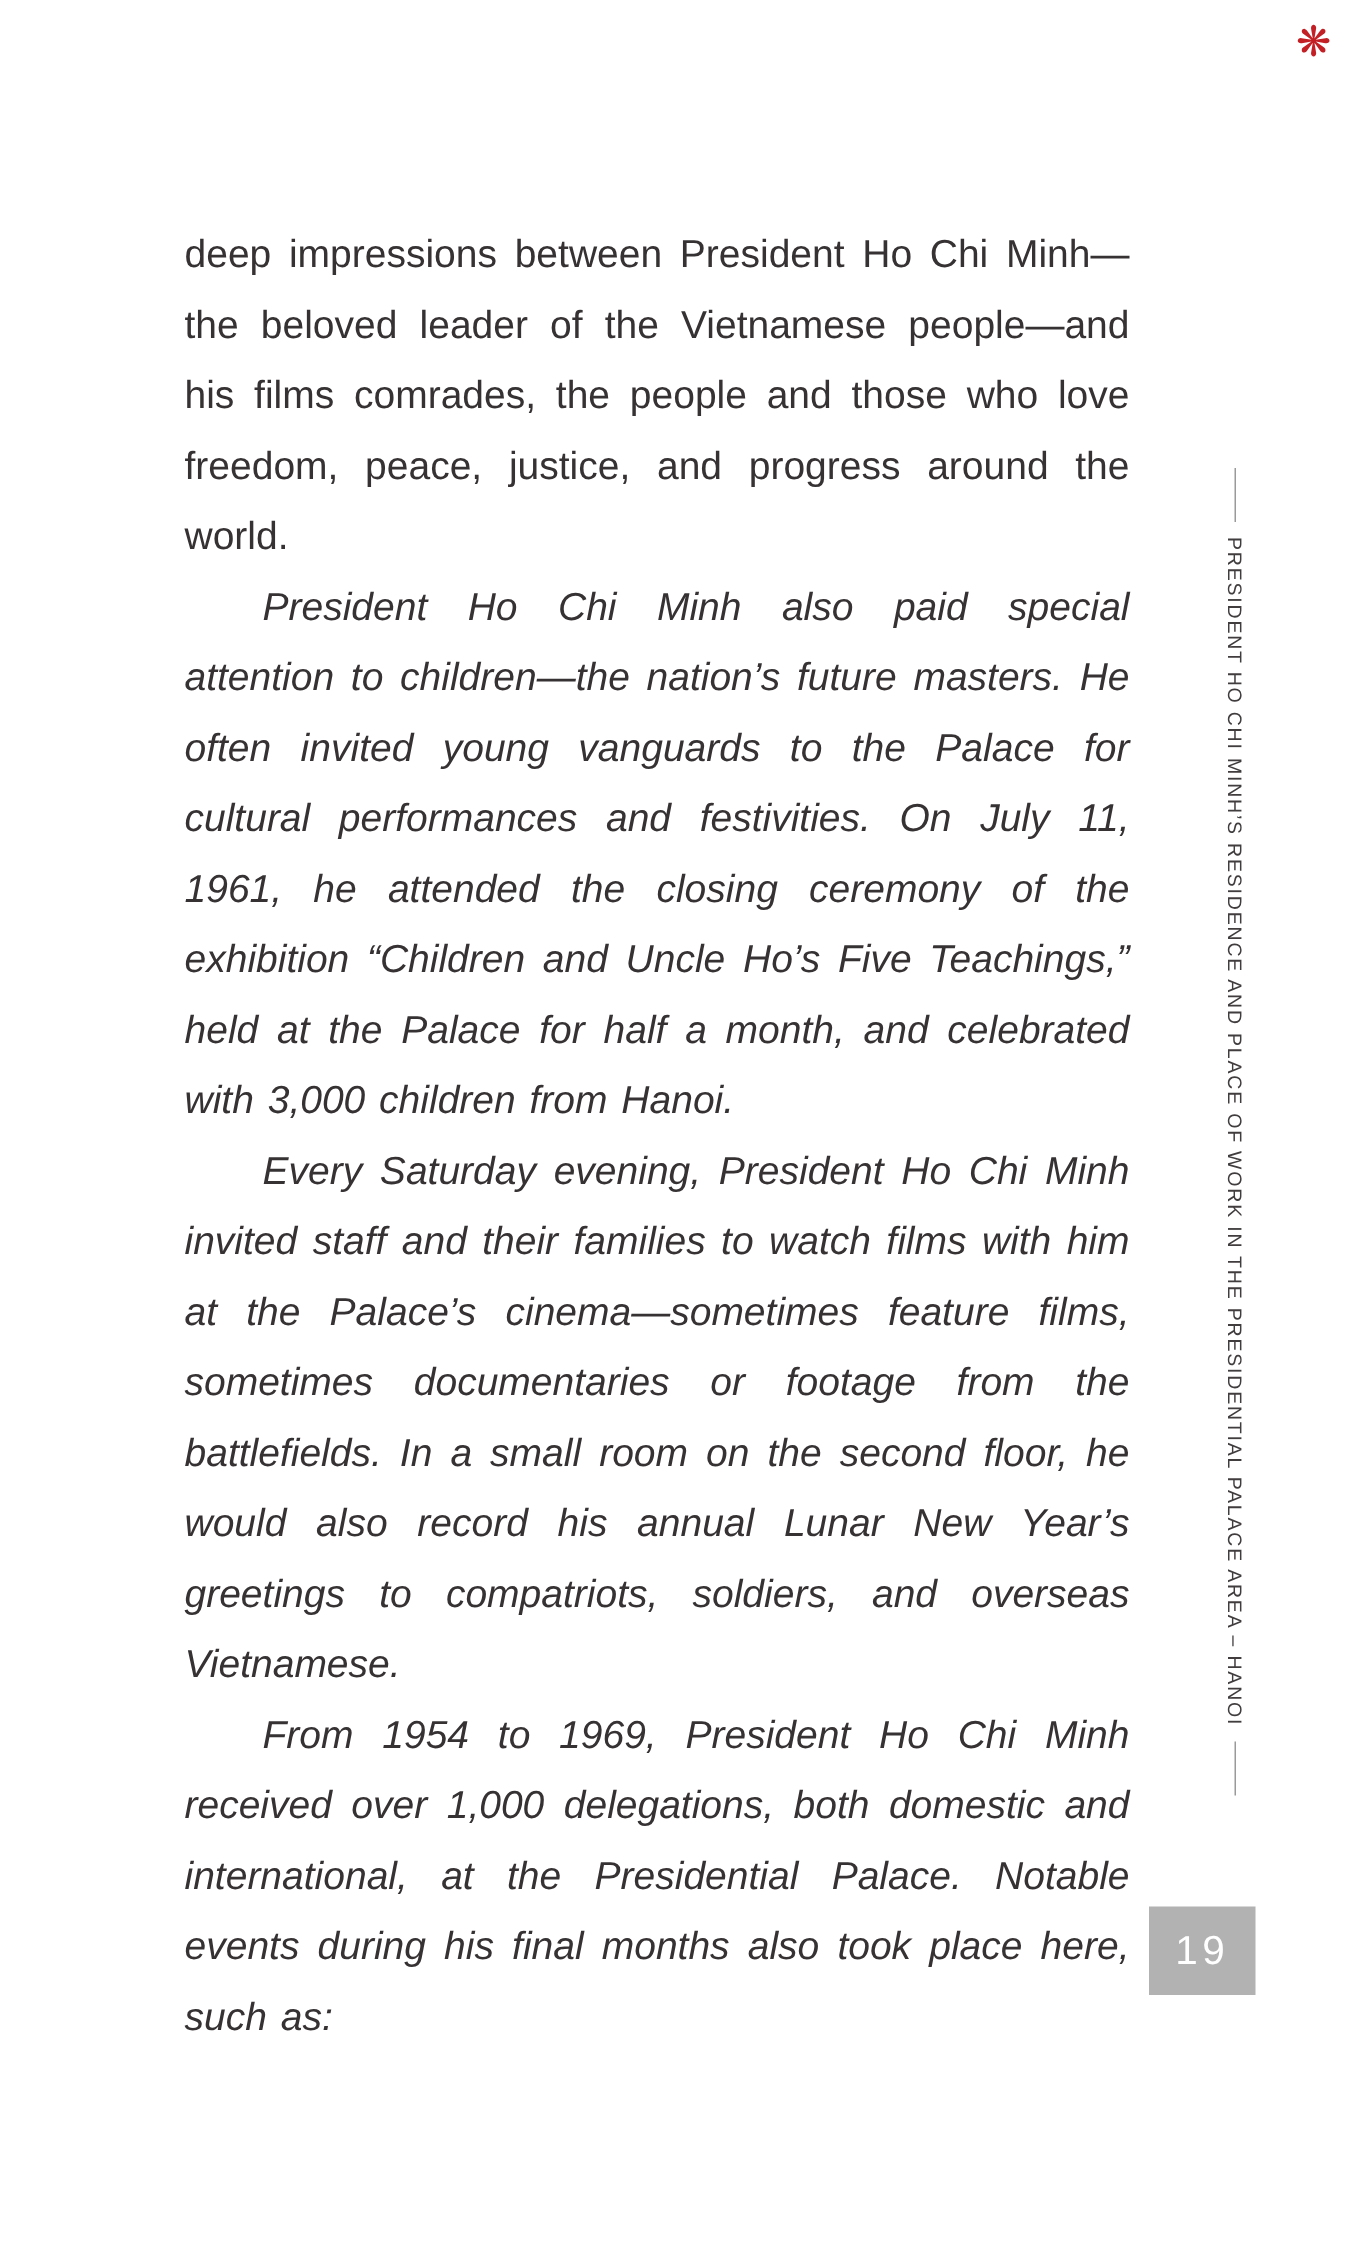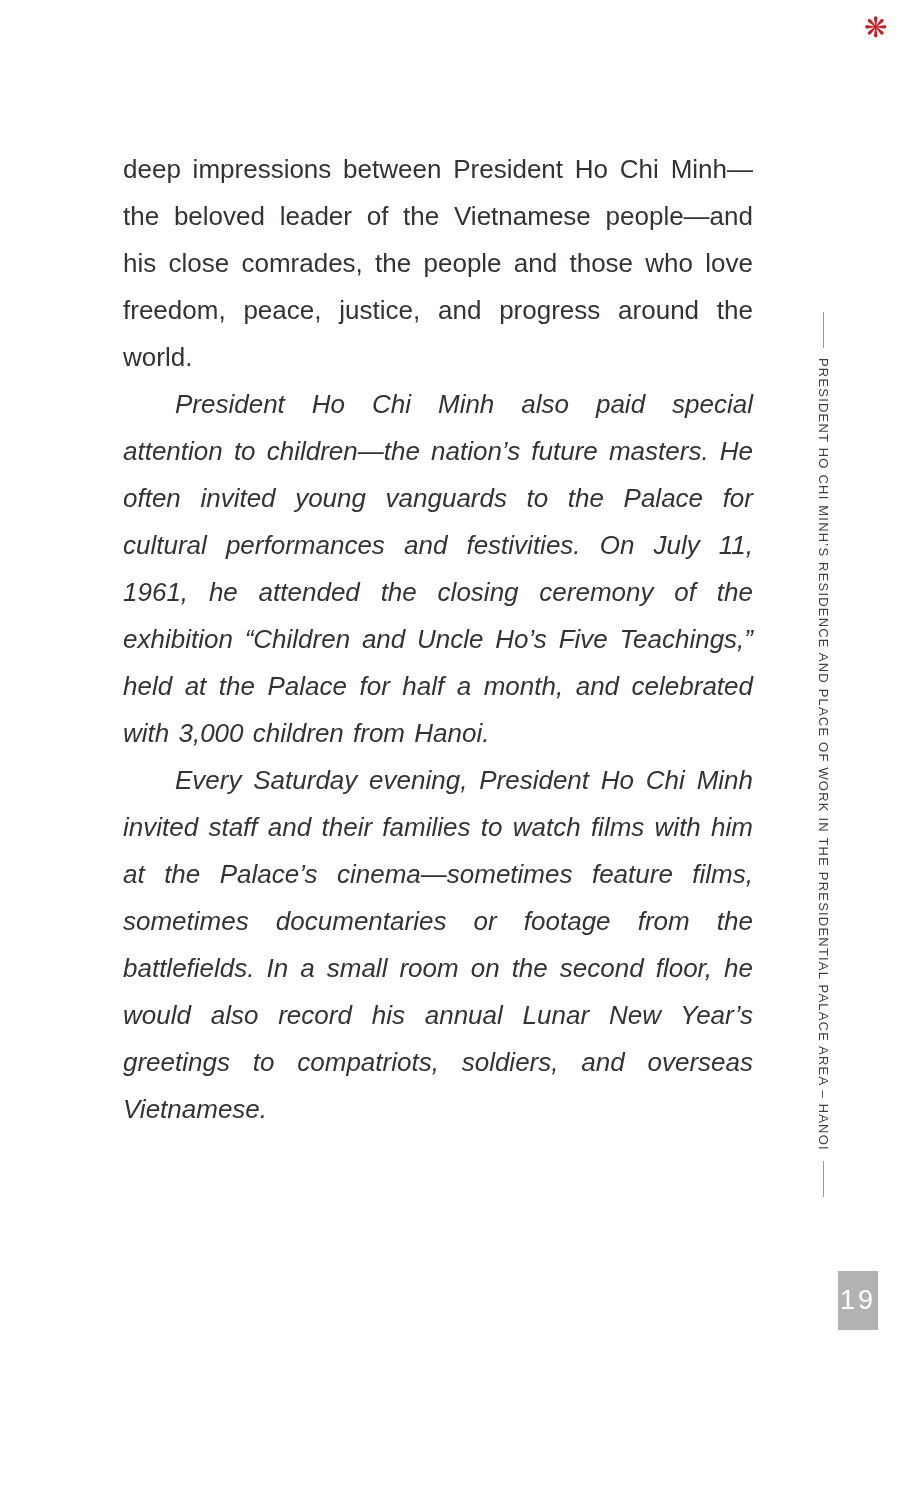--- a/index.html
+++ b/index.html
@@ -61,45 +61,46 @@
     white-space: nowrap;
     font-size: 13px;
     letter-spacing: 1.2px;
     line-height: 1;
     color: #413d3e;
   }
 
   
   .page-badge {
     position: absolute;
-    left: 838px;
+    left: 766px;
     top: 1271px;
-    width: 40px;
+    width: 71px;
     height: 59px;
     background: var(--badge-bg, #b2b2b2);
     color: #ffffff;
     display: flex;
     align-items: center;
     justify-content: center;
     font-size: 27px;
     letter-spacing: 3px;
     font-weight: 400;
   }
 </style>
 </head>
 <body>
 
 <div class="page">
 
   <span class="flower">❋</span>
 
   <main class="text-block">
-    <p class="para">deep impressions between President Ho Chi Minh—the beloved leader of the Vietnamese people—and his close comrades, the people and those who love freedom, peace, justice, and progress around the world.</p>
+    <p class="para">deep impressions between President Ho Chi Minh—the beloved leader of the Vietnamese people—and his films comrades, the people and those who love freedom, peace, justice, and progress around the world.</p>
     <p class="para indent">President Ho Chi Minh also paid special attention to children—the nation’s future masters. He often invited young vanguards to the Palace for cultural performances and festivities. On July 11, 1961, he attended the closing ceremony of the exhibition “Children and Uncle Ho’s Five Teachings,” held at the Palace for half a month, and celebrated with 3,000 children from Hanoi.</p>
     <p class="para indent">Every Saturday evening, President Ho Chi Minh invited staff and their families to watch films with him at the Palace’s cinema—sometimes feature films, sometimes documentaries or footage from the battlefields. In a small room on the second floor, he would also record his annual Lunar New Year’s greetings to compatriots, soldiers, and overseas Vietnamese.</p>
+    <p class="para indent">From 1954 to 1969, President Ho Chi Minh received over 1,000 delegations, both domestic and international, at the Presidential Palace. Notable events during his final months also took place here, such as:</p>
   </main>
 
   <aside class="sidebar">
     <span class="rule"></span>
     <span class="vertical-title">PRESIDENT HO CHI MINH’S RESIDENCE AND PLACE OF WORK IN THE PRESIDENTIAL PALACE AREA – HANOI</span>
     <span class="rule"></span>
   </aside>
 
   <div class="page-badge">
     <span>19</span>

